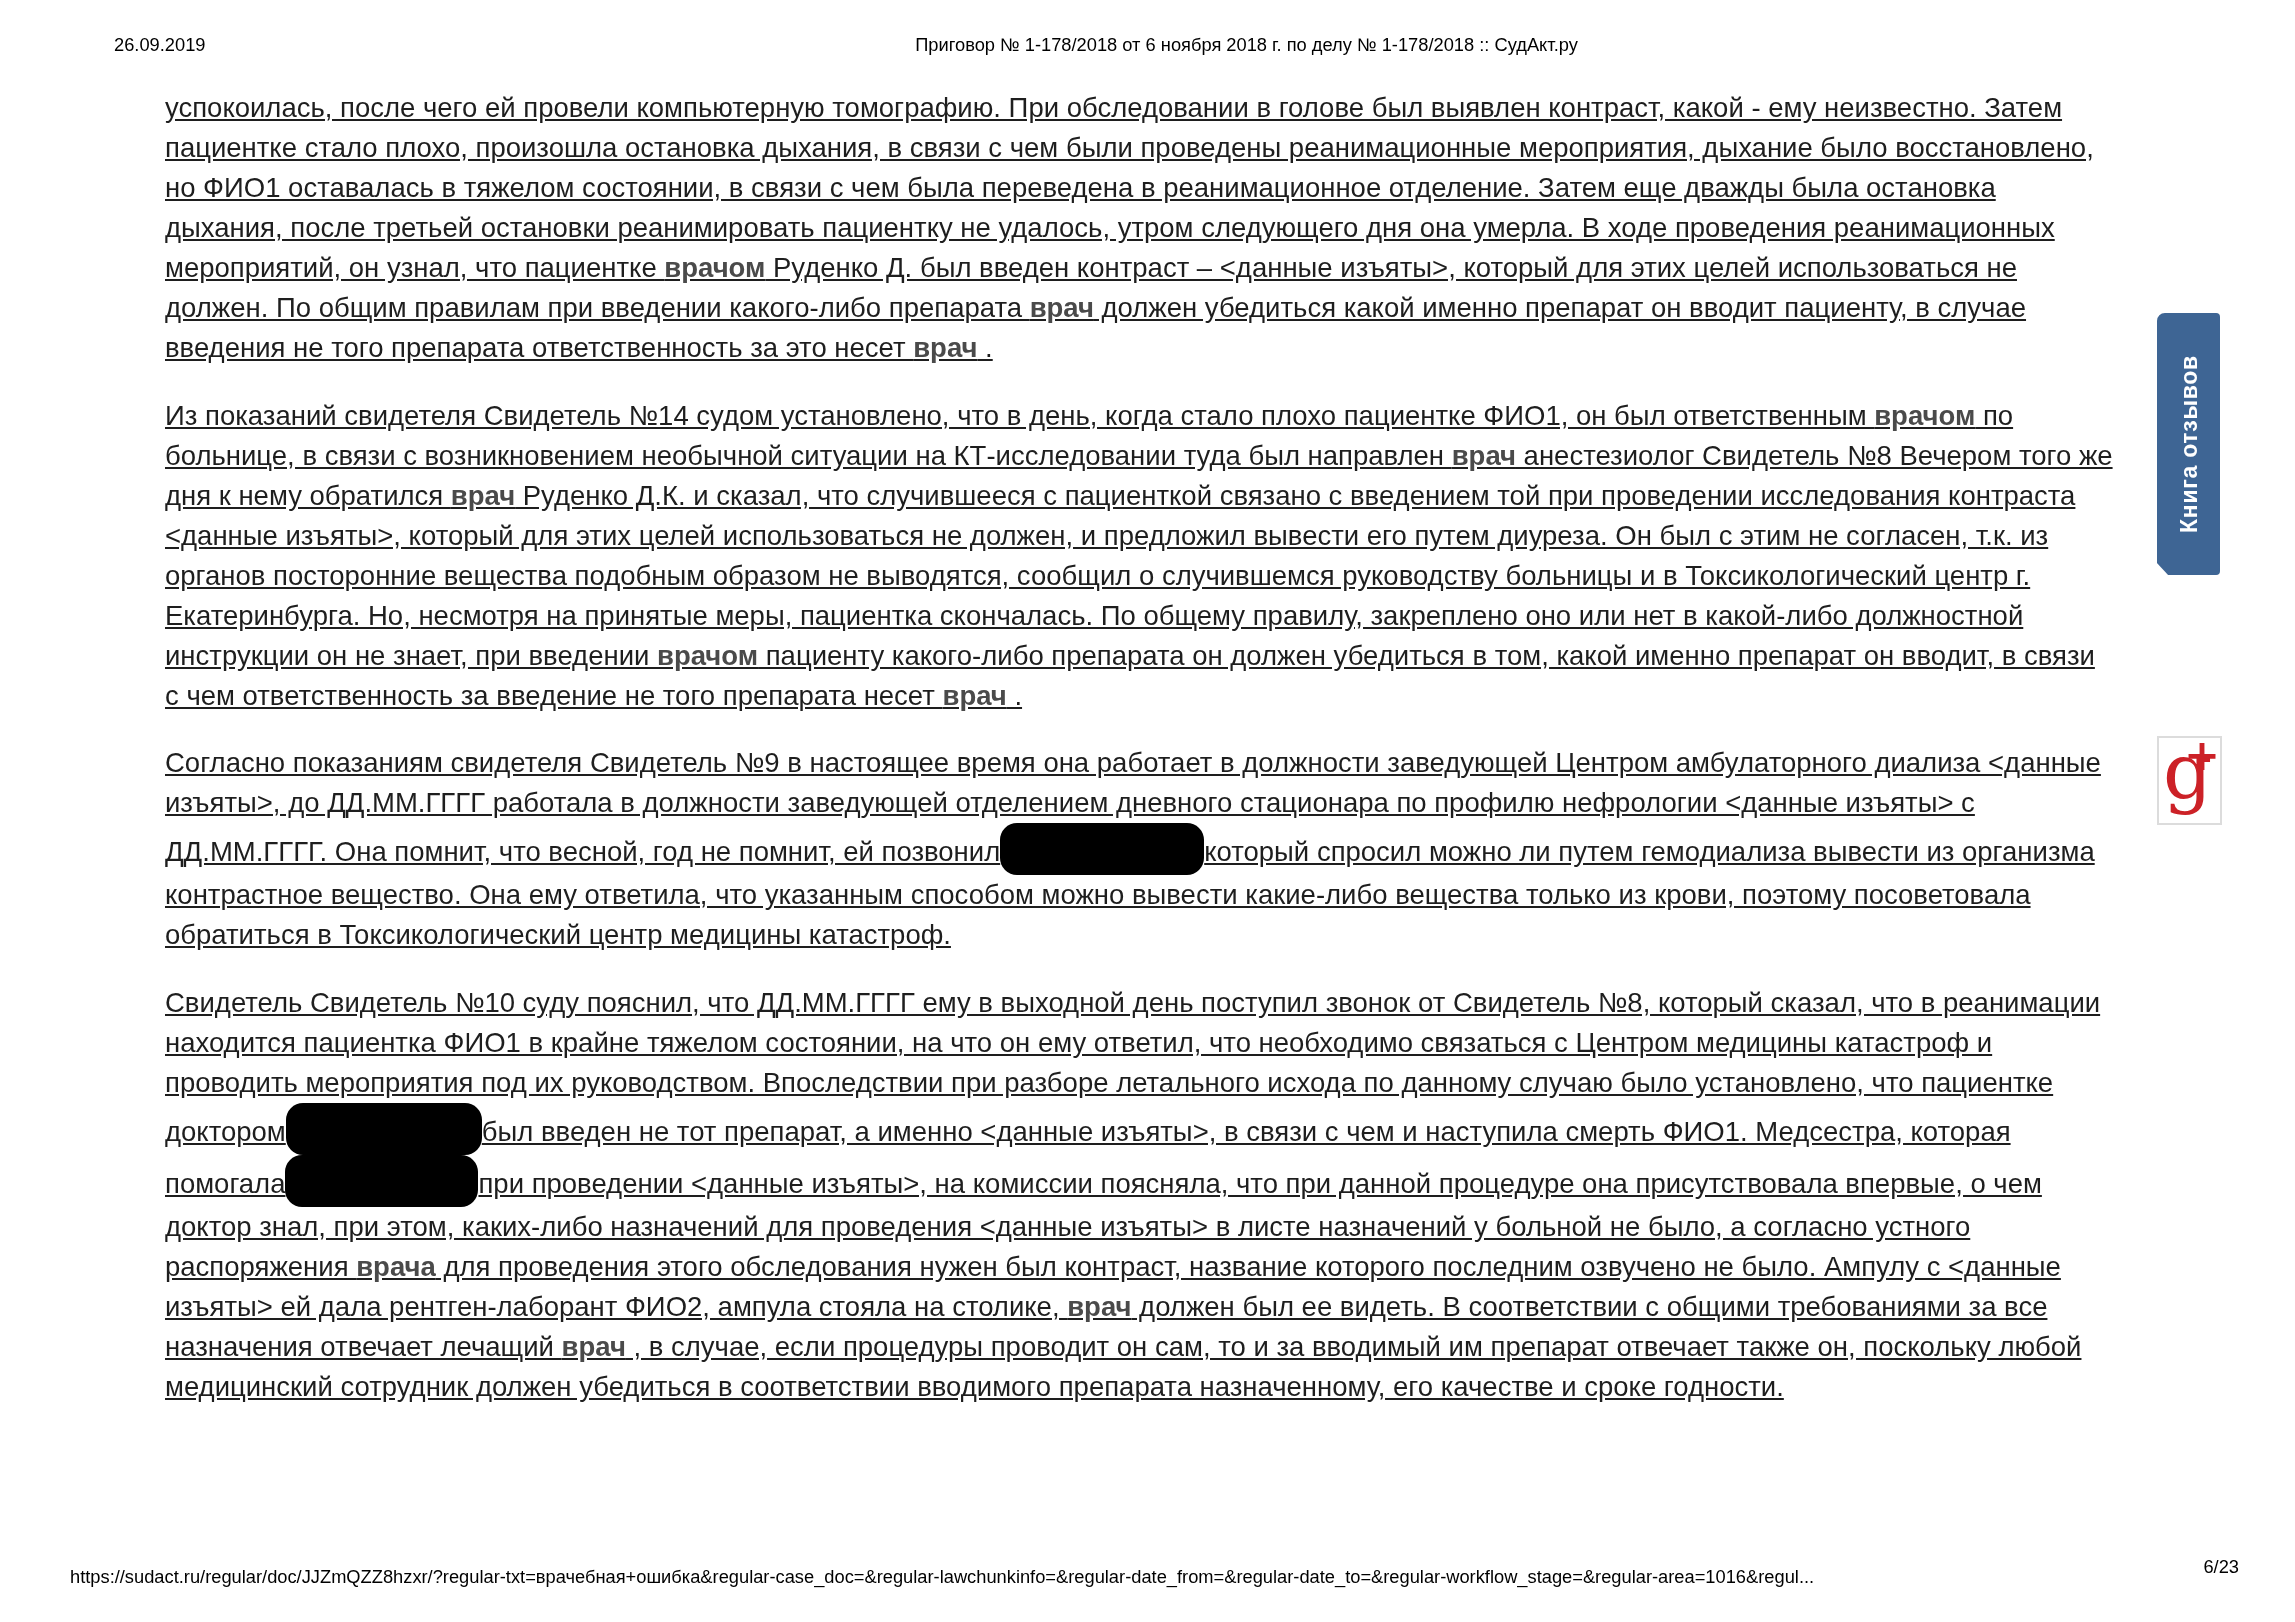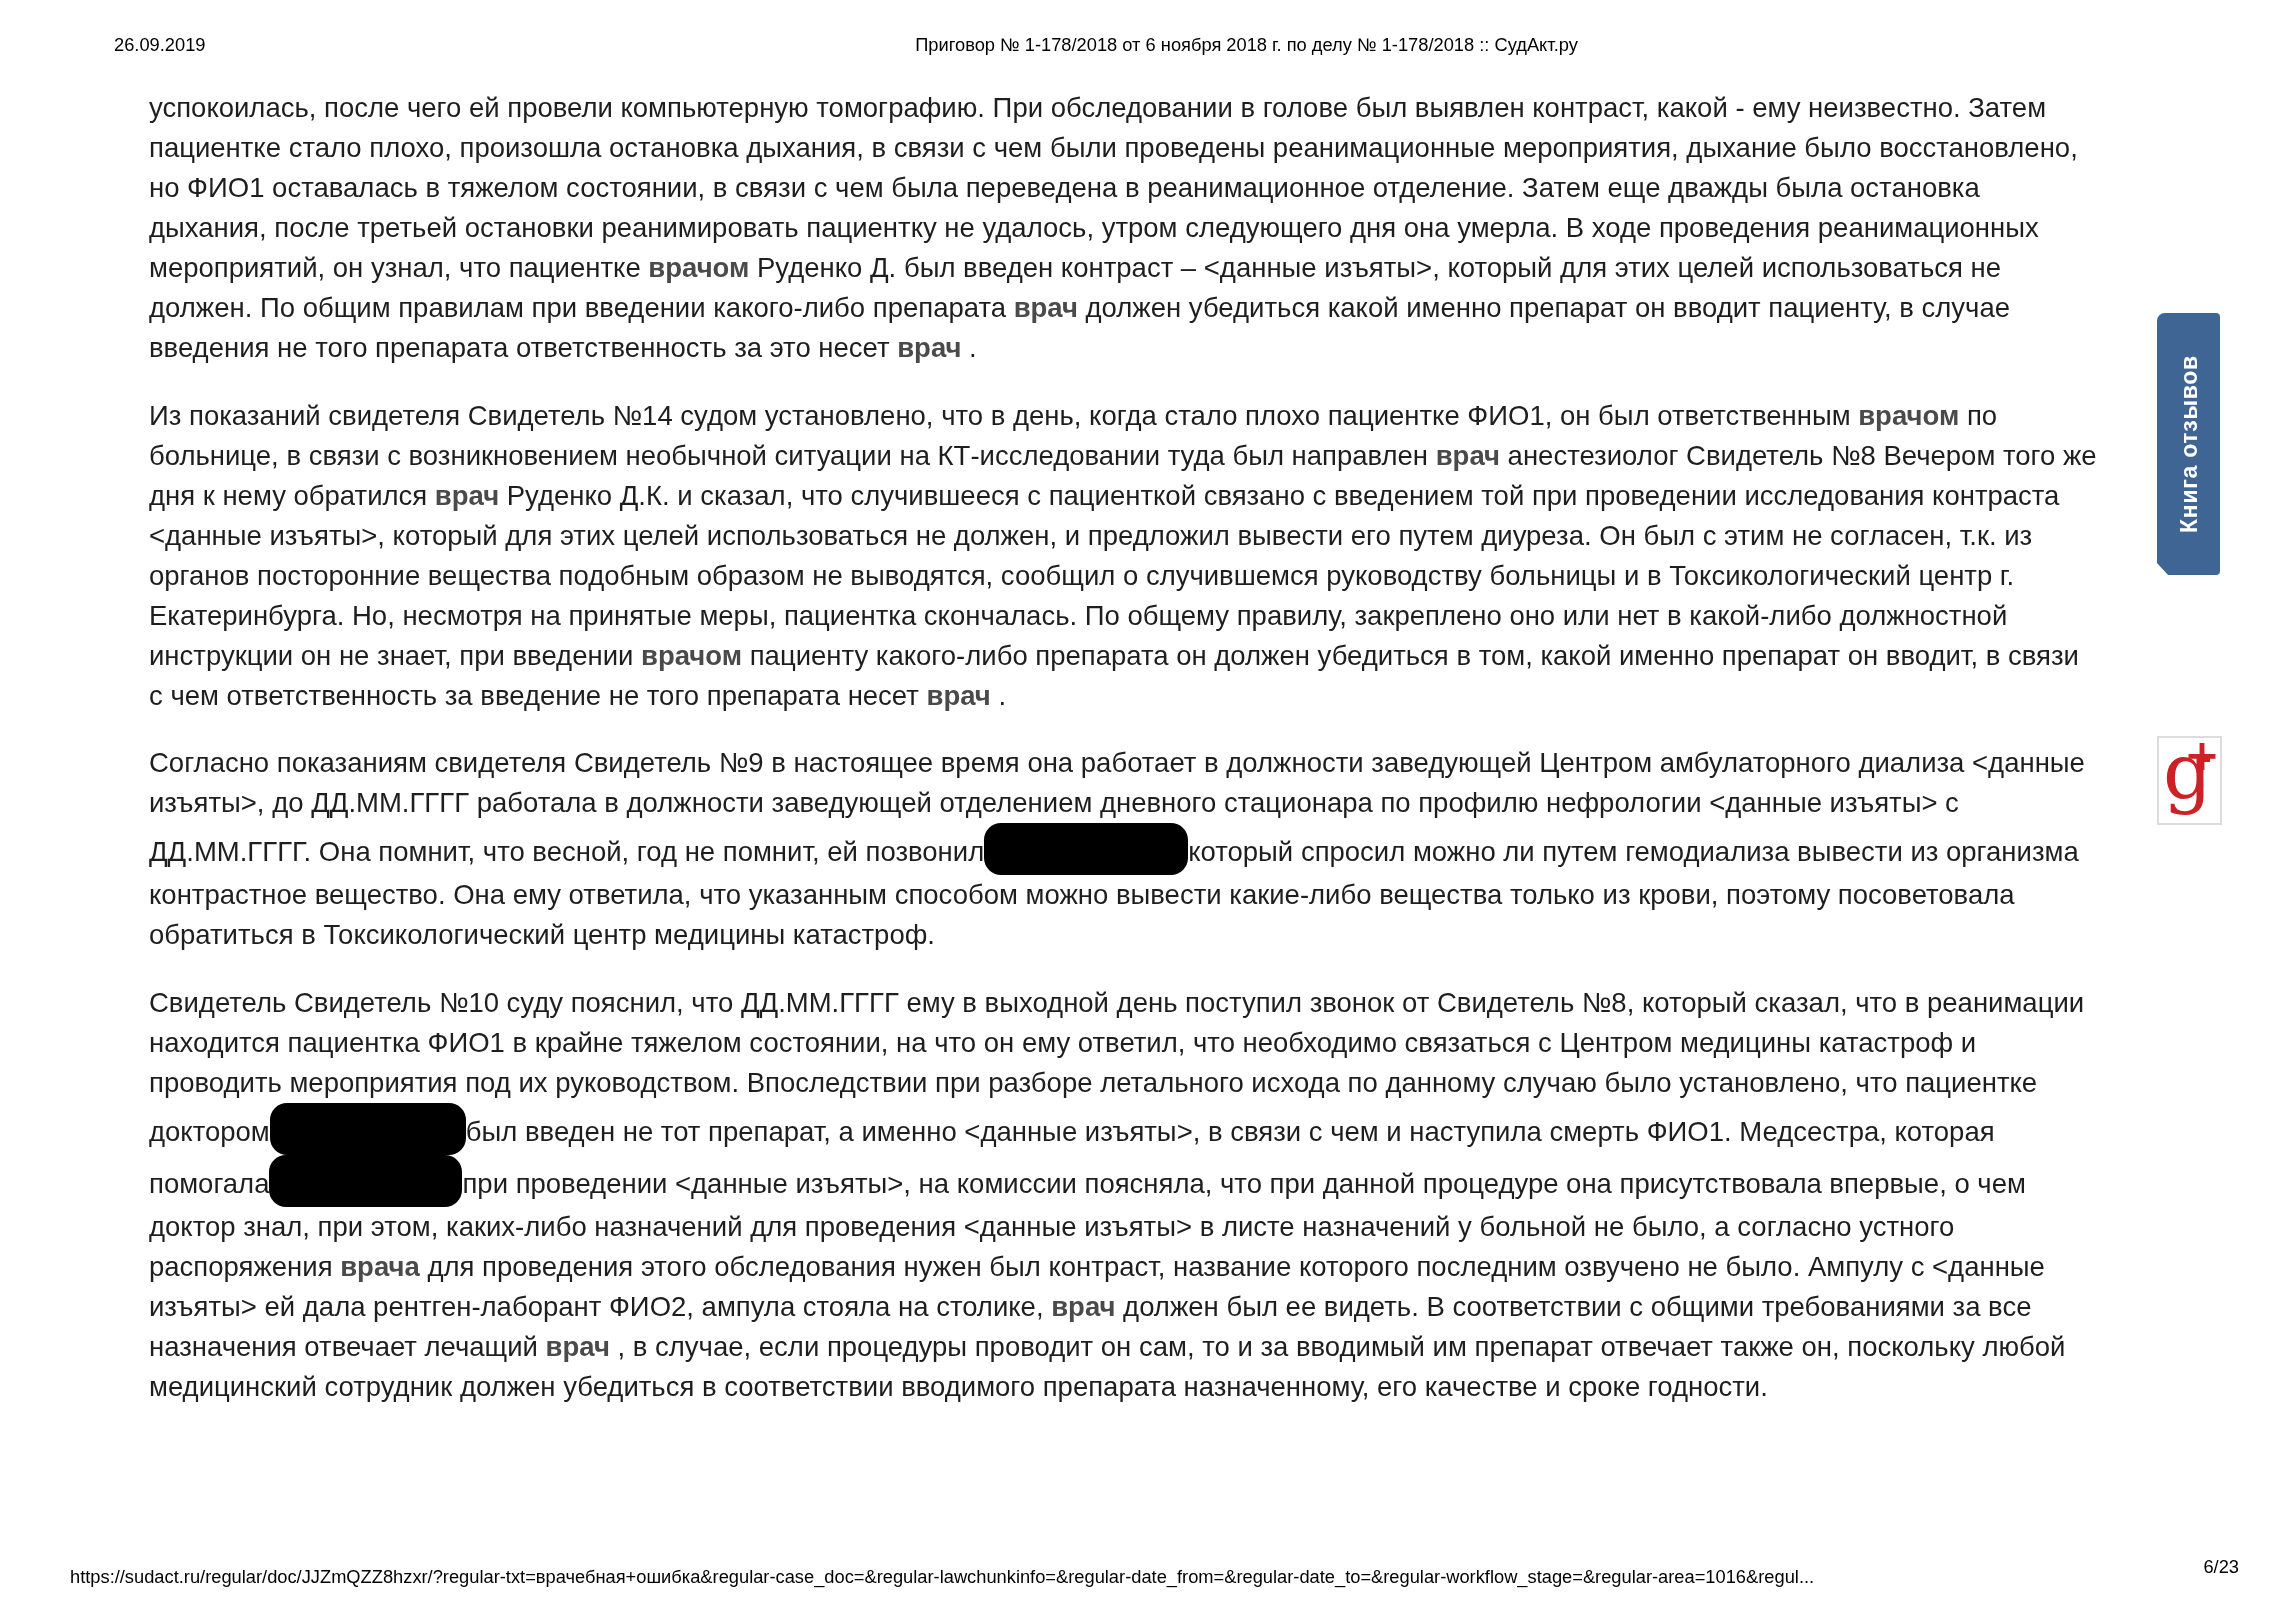--- a/index.html
+++ b/index.html
@@ -16,21 +16,21 @@
     position:absolute;top:34px;left:70px;right:58px;
     font-size:18.3px;line-height:22px;color:#000;
   }
   .header-date{position:absolute;left:0;top:0;white-space:nowrap;margin-left:44px;}
   .header-title{
     display:block;text-align:center;white-space:nowrap;
     position:relative;left:93px;
   }
   
   .doc{
-    position:absolute;left:149px;top:88px;width:1950px;
+    position:absolute;left:165px;top:88px;width:1950px;text-decoration:underline;
   }
   .doc p{
     margin:0 0 27.5px 0;
     font-size:27.5px;line-height:40px;
     color:#1e1e1e;
     text-align:left;
   }
   .run{color:#1e1e1e;}
   .term{font-weight:bold;color:#4a4a4a;}
   .redact{

